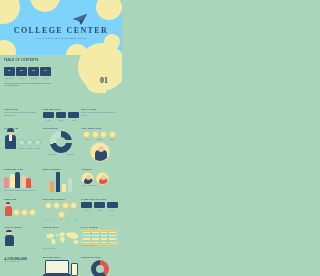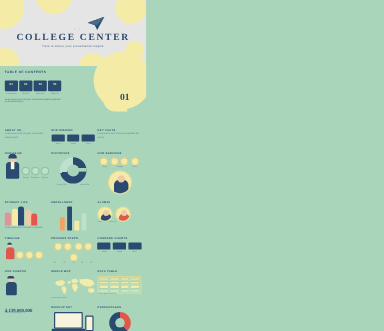--- a/index.html
+++ b/index.html
@@ -6,21 +6,21 @@
   html,body { width:122px; height:276px; overflow:hidden; }
   body {
     font-family:"Liberation Sans", sans-serif;
     background:#a9d6bb;
     color:#2b4a6f;
     -webkit-font-smoothing:none;
   }
   .page { position:relative; width:122px; height:276px; background:#a9d6bb; overflow:hidden; }
 
   
-  .hero { position:relative; width:122px; height:55px; background:#e5e5e5; overflow:hidden; }
+  .hero { position:relative; width:122px; height:55px; background:#7dd3fc; overflow:hidden; }
   .blob { position:absolute; background:#f4eca6; border-radius:50%; }
   .b1 { width:34px; height:34px; left:-14px; top:-10px; }
   .b2 { width:30px; height:30px; left:30px; top:-18px; }
   .b3 { width:26px; height:26px; left:96px; top:-6px; }
   .b4 { width:24px; height:24px; left:-8px; top:40px; }
   .b5 { width:22px; height:22px; left:66px; top:44px; }
   .b6 { width:16px; height:16px; left:104px; top:34px; }
   .hero-title {
     position:absolute; left:0; right:0; top:26px; text-align:center;
     font-size:8px; letter-spacing:1.4px; color:#2b4a6f; font-weight:bold;

